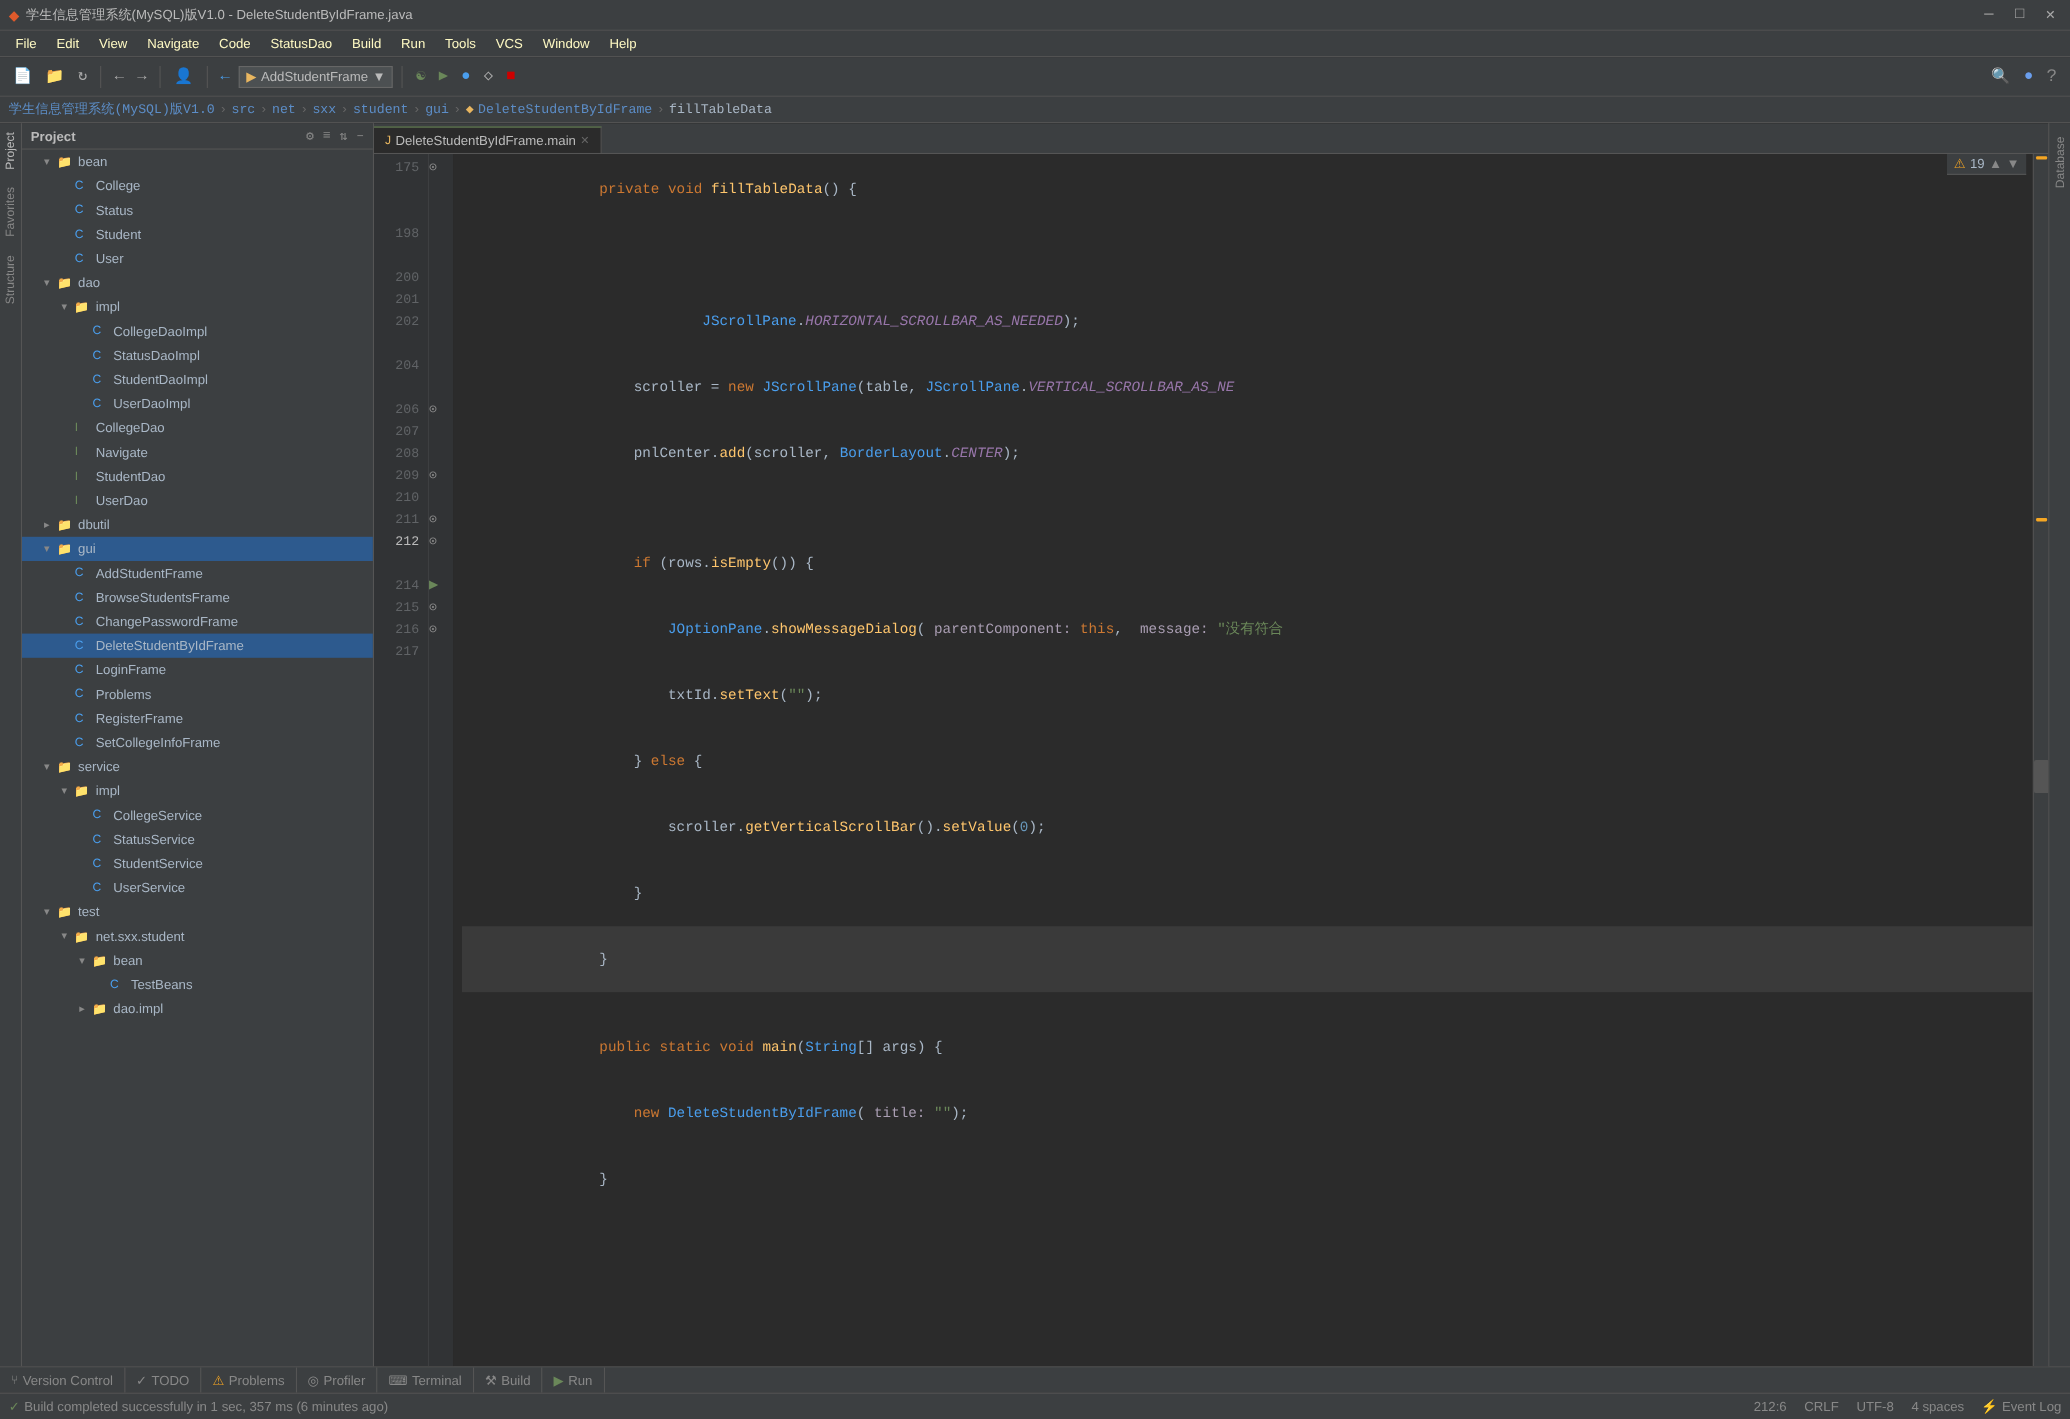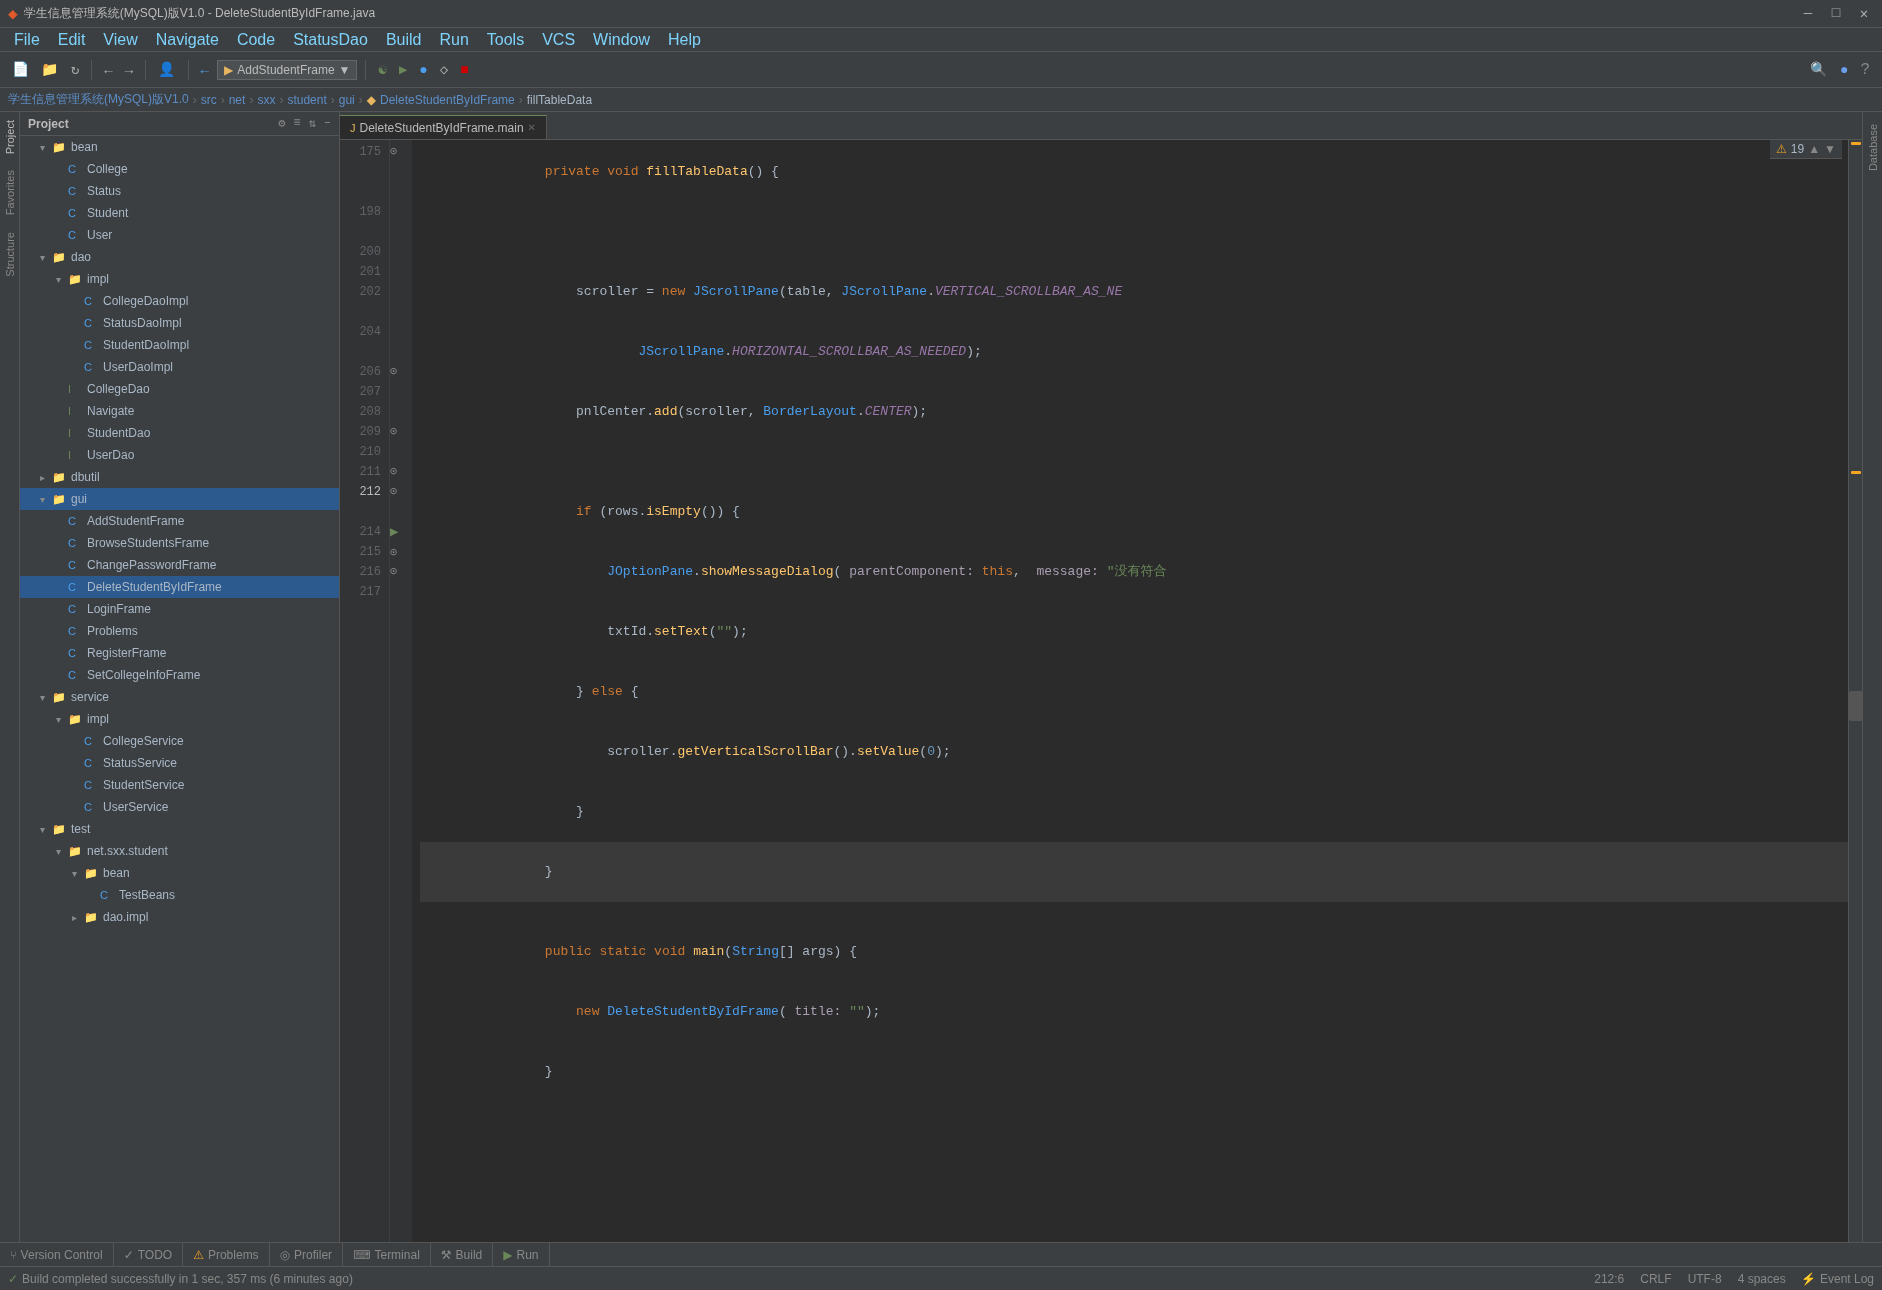--- a/index.html
+++ b/index.html
@@ -32,22 +32,22 @@
     #menu-bar {
       background: #3c3f41;
       height: 24px;
       display: flex;
       align-items: center;
       padding: 0 6px;
       gap: 2px;
       border-bottom: 1px solid #555;
     }
     .menu-item {
-      color: #7dd3fc;
-      font-size: 16px;
+      color: #fef9c3;
+      font-size: 12px;
       font-family: sans-serif;
       padding: 2px 8px;
       cursor: pointer;
     }
 
     
     #toolbar {
       background: #3c3f41;
       height: 36px;
       display: flex;
@@ -80,21 +80,21 @@
 
     
     #breadcrumb {
       background: #3c3f41;
       height: 24px;
       display: flex;
       align-items: center;
       padding: 0 8px;
       gap: 4px;
       border-bottom: 1px solid #555;
-      font-family: Liberation Sans, sans-serif;
+      font-family: Liberation Mono, monospace;
       font-size: 12px;
       color: #8a9bad;
     }
     .bc-sep { color: #666; }
     .bc-link { color: #5c8dc7; cursor: pointer; }
     .bc-current { color: #a9b7c6; }
 
     
     #main-layout {
       display: flex;
@@ -772,24 +772,24 @@
         </div>
 
         <div id="code-content">
           <div class="code-line">
             <span class="plain">    </span><span class="kw">private</span><span class="plain"> </span><span class="kw">void</span><span class="plain"> </span><span class="fn">fillTableData</span><span class="plain">() {</span>
           </div>
           <div class="code-line">&nbsp;</div>
           <div class="code-line">&nbsp;</div>
           <div class="code-line">&nbsp;</div>
           <div class="code-line">
+            <span class="plain">                </span><span class="type">JScrollPane</span><span class="plain">.</span><span class="italic" style="color:#9876aa;">HORIZONTAL_SCROLLBAR_AS_NEEDED</span><span class="plain">);</span>
+          </div>
+          <div class="code-line">
             <span class="plain">        scroller = </span><span class="kw">new</span><span class="plain"> </span><span class="type">JScrollPane</span><span class="plain">(table, </span><span class="type">JScrollPane</span><span class="plain">.</span><span class="italic" style="color:#9876aa;">VERTICAL_SCROLLBAR_AS_NE</span>
-          </div>
-          <div class="code-line">
-            <span class="plain">                </span><span class="type">JScrollPane</span><span class="plain">.</span><span class="italic" style="color:#9876aa;">HORIZONTAL_SCROLLBAR_AS_NEEDED</span><span class="plain">);</span>
           </div>
           <div class="code-line">
             <span class="plain">        pnlCenter.</span><span class="method">add</span><span class="plain">(scroller, </span><span class="type">BorderLayout</span><span class="plain">.</span><span class="italic" style="color:#9876aa;">CENTER</span><span class="plain">);</span>
           </div>
           <div class="code-line">&nbsp;</div>
           <div class="code-line">&nbsp;</div>
           <div class="code-line">
             <span class="plain">        </span><span class="kw">if</span><span class="plain"> (rows.</span><span class="method">isEmpty</span><span class="plain">()) {</span>
           </div>
           <div class="code-line">

